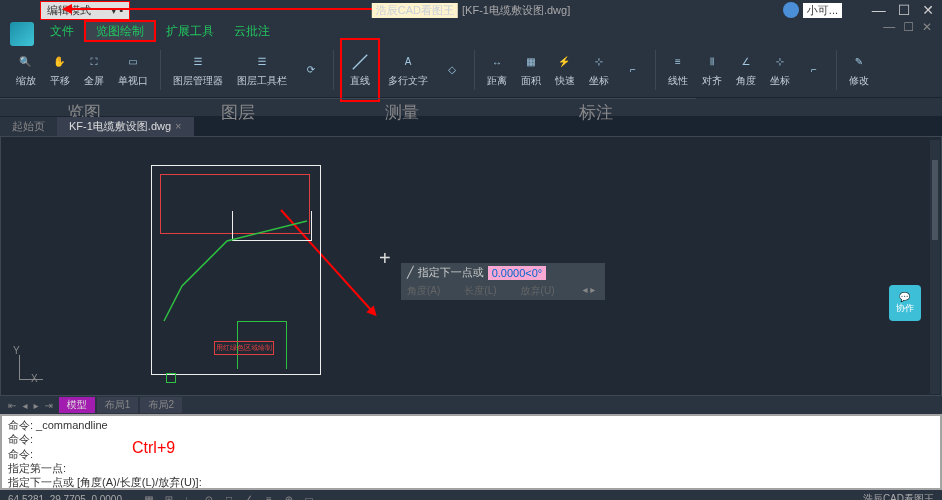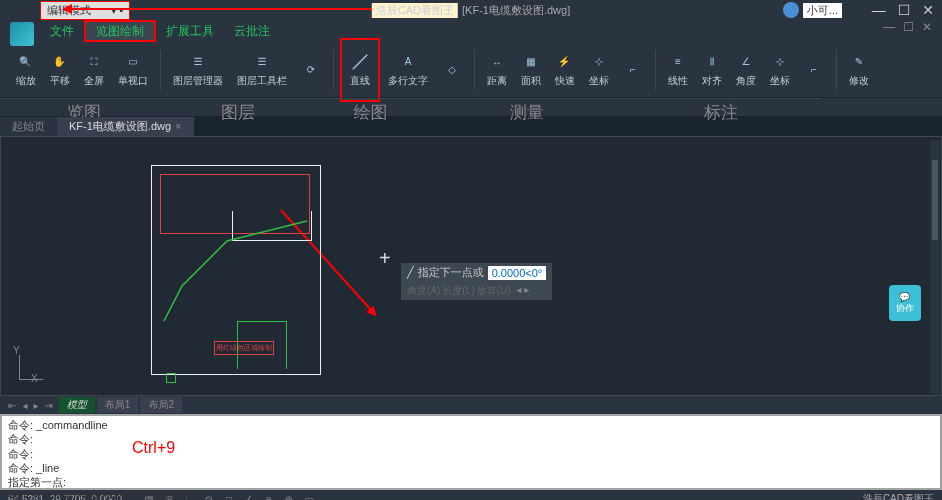--- a/index.html
+++ b/index.html
@@ -45,33 +45,33 @@
     .small-green-sq { position: absolute; left: 165px; top: 236px; width: 10px; height: 10px; border: 1px solid #2ec040; }
     
     .red-arrow-top { position: absolute; top: 8px; left: 65px; width: 350px; height: 2px; background: red; }
     .red-arrow-top::before { content: ''; position: absolute; left: -8px; top: -4px; border: 5px solid transparent; border-right: 10px solid red; }
     .red-arrow-diag { position: absolute; top: 72px; left: 280px; width: 140px; height: 2px; background: red; transform: rotate(48deg); transform-origin: left; }
     .red-arrow-diag::after { content: ''; position: absolute; right: -8px; top: -4px; border: 5px solid transparent; border-left: 10px solid red; }
     
     .cursor-cross { position: absolute; left: 378px; top: 110px; color: #ddd; font-size: 20px; }
     .prompt-box { position: absolute; left: 400px; top: 126px; background: #3d4852; display: flex; align-items: center; font-size: 11px; }
     .prompt-line { padding: 2px 6px; color: #ccc; display: flex; align-items: center; gap: 4px; }
-    .prompt-input { background: #ffffff; color: #0066cc; padding: 1px 4px; min-width: 55px; }
-    .prompt-opts { padding: 2px 6px; color: #666; font-size: 10px; display: flex; gap: 2px; }
+    .prompt-input { background: #f9a8d4; color: #0066cc; padding: 1px 4px; min-width: 55px; }
+    .prompt-opts { padding: 2px 6px; color: #666; font-size: 10px; display: flex; gap: 24px; }
     .prompt-nav { color: #888; padding: 0 4px; }
     
     .axis-y { position: absolute; left: 12px; top: 208px; color: #888; font-size: 10px; }
     .axis-x { position: absolute; left: 30px; top: 236px; color: #888; font-size: 10px; }
     .axis-line { position: absolute; background: #888; }
     
     .help-btn { position: absolute; right: 20px; top: 148px; width: 32px; height: 36px; background: #3dbfd8; border-radius: 4px; display: flex; flex-direction: column; align-items: center; justify-content: center; color: #fff; font-size: 9px; }
     
     .layout-tabs { height: 18px; background: #2a3340; display: flex; align-items: center; padding-left: 8px; color: #888; font-size: 10px; gap: 2px; }
     .layout-tab { padding: 1px 8px; background: #384050; }
-    .layout-tab.active { background: #14532d; color: #ddd; font-style: italic; }
+    .layout-tab.active { background: #a21caf; color: #ddd; }
     .layout-nav { color: #888; margin-right: 4px; }
     
     .command-area { height: 76px; background: #fff; border: 2px solid #a3a3a3; position: relative; font-size: 11px; color: #333; padding: 2px 6px; line-height: 1.3; }
     .command-line { white-space: nowrap; }
     .ctrl9 { position: absolute; left: 130px; top: 22px; color: red; font-size: 16px; font-weight: normal; text-align: center; }
     
     .status-bar { height: 18px; background: #2a3340; display: flex; align-items: center; color: #aaa; font-size: 10px; padding: 0 8px; }
     .status-coords { margin-right: 20px; }
     .status-icons { display: flex; gap: 6px; color: #888; }
     .status-icons span { width: 14px; text-align: center; }
@@ -206,21 +206,20 @@
   <div class="ribbon-sep"></div>
   <div class="ribbon-btn">
       <div class="ribbon-icon">✎</div>
       <span>修改</span>
     </div>
 </div>
 
 <div class="ribbon-groups">
   <div class="group-label" style="width:168px">览图</div>
   <div class="group-label" style="width:140px">图层</div>
-  <div class="group-label" style="width:125px">绘图</div>
   <div class="group-label" style="width:188px">测量</div>
   <div class="group-label" style="width:200px">标注</div>
 </div>
 
 <div class="tabs">
   <div class="tab">起始页</div>
   <div class="tab active"><span>KF-1电缆敷设图.dwg</span><span class="tab-close">×</span></div>
 </div>
 
 <div class="canvas-area">
@@ -274,21 +273,20 @@
   <span class="layout-nav">⇥</span>
   <div class="layout-tab active">模型</div>
   <div class="layout-tab">布局1</div>
   <div class="layout-tab">布局2</div>
 </div>
 
 <div class="command-area">
   <div class="command-line">命令: _commandline</div>
   <div class="command-line">命令:</div>
   <div class="command-line">命令:</div>
-  <div class="command-line">命令: _line</div>
   <div class="command-line">指定第一点:</div>
   <div class="command-line">指定下一点或 [角度(A)/长度(L)/放弃(U)]:</div>
   <div class="ctrl9">Ctrl+9</div>
 </div>
 
 <div class="status-bar">
   <span class="status-coords">64.5281, 29.7705, 0.0000</span>
   <div class="status-icons">
     <span>▦</span>
     <span>⊞</span>

